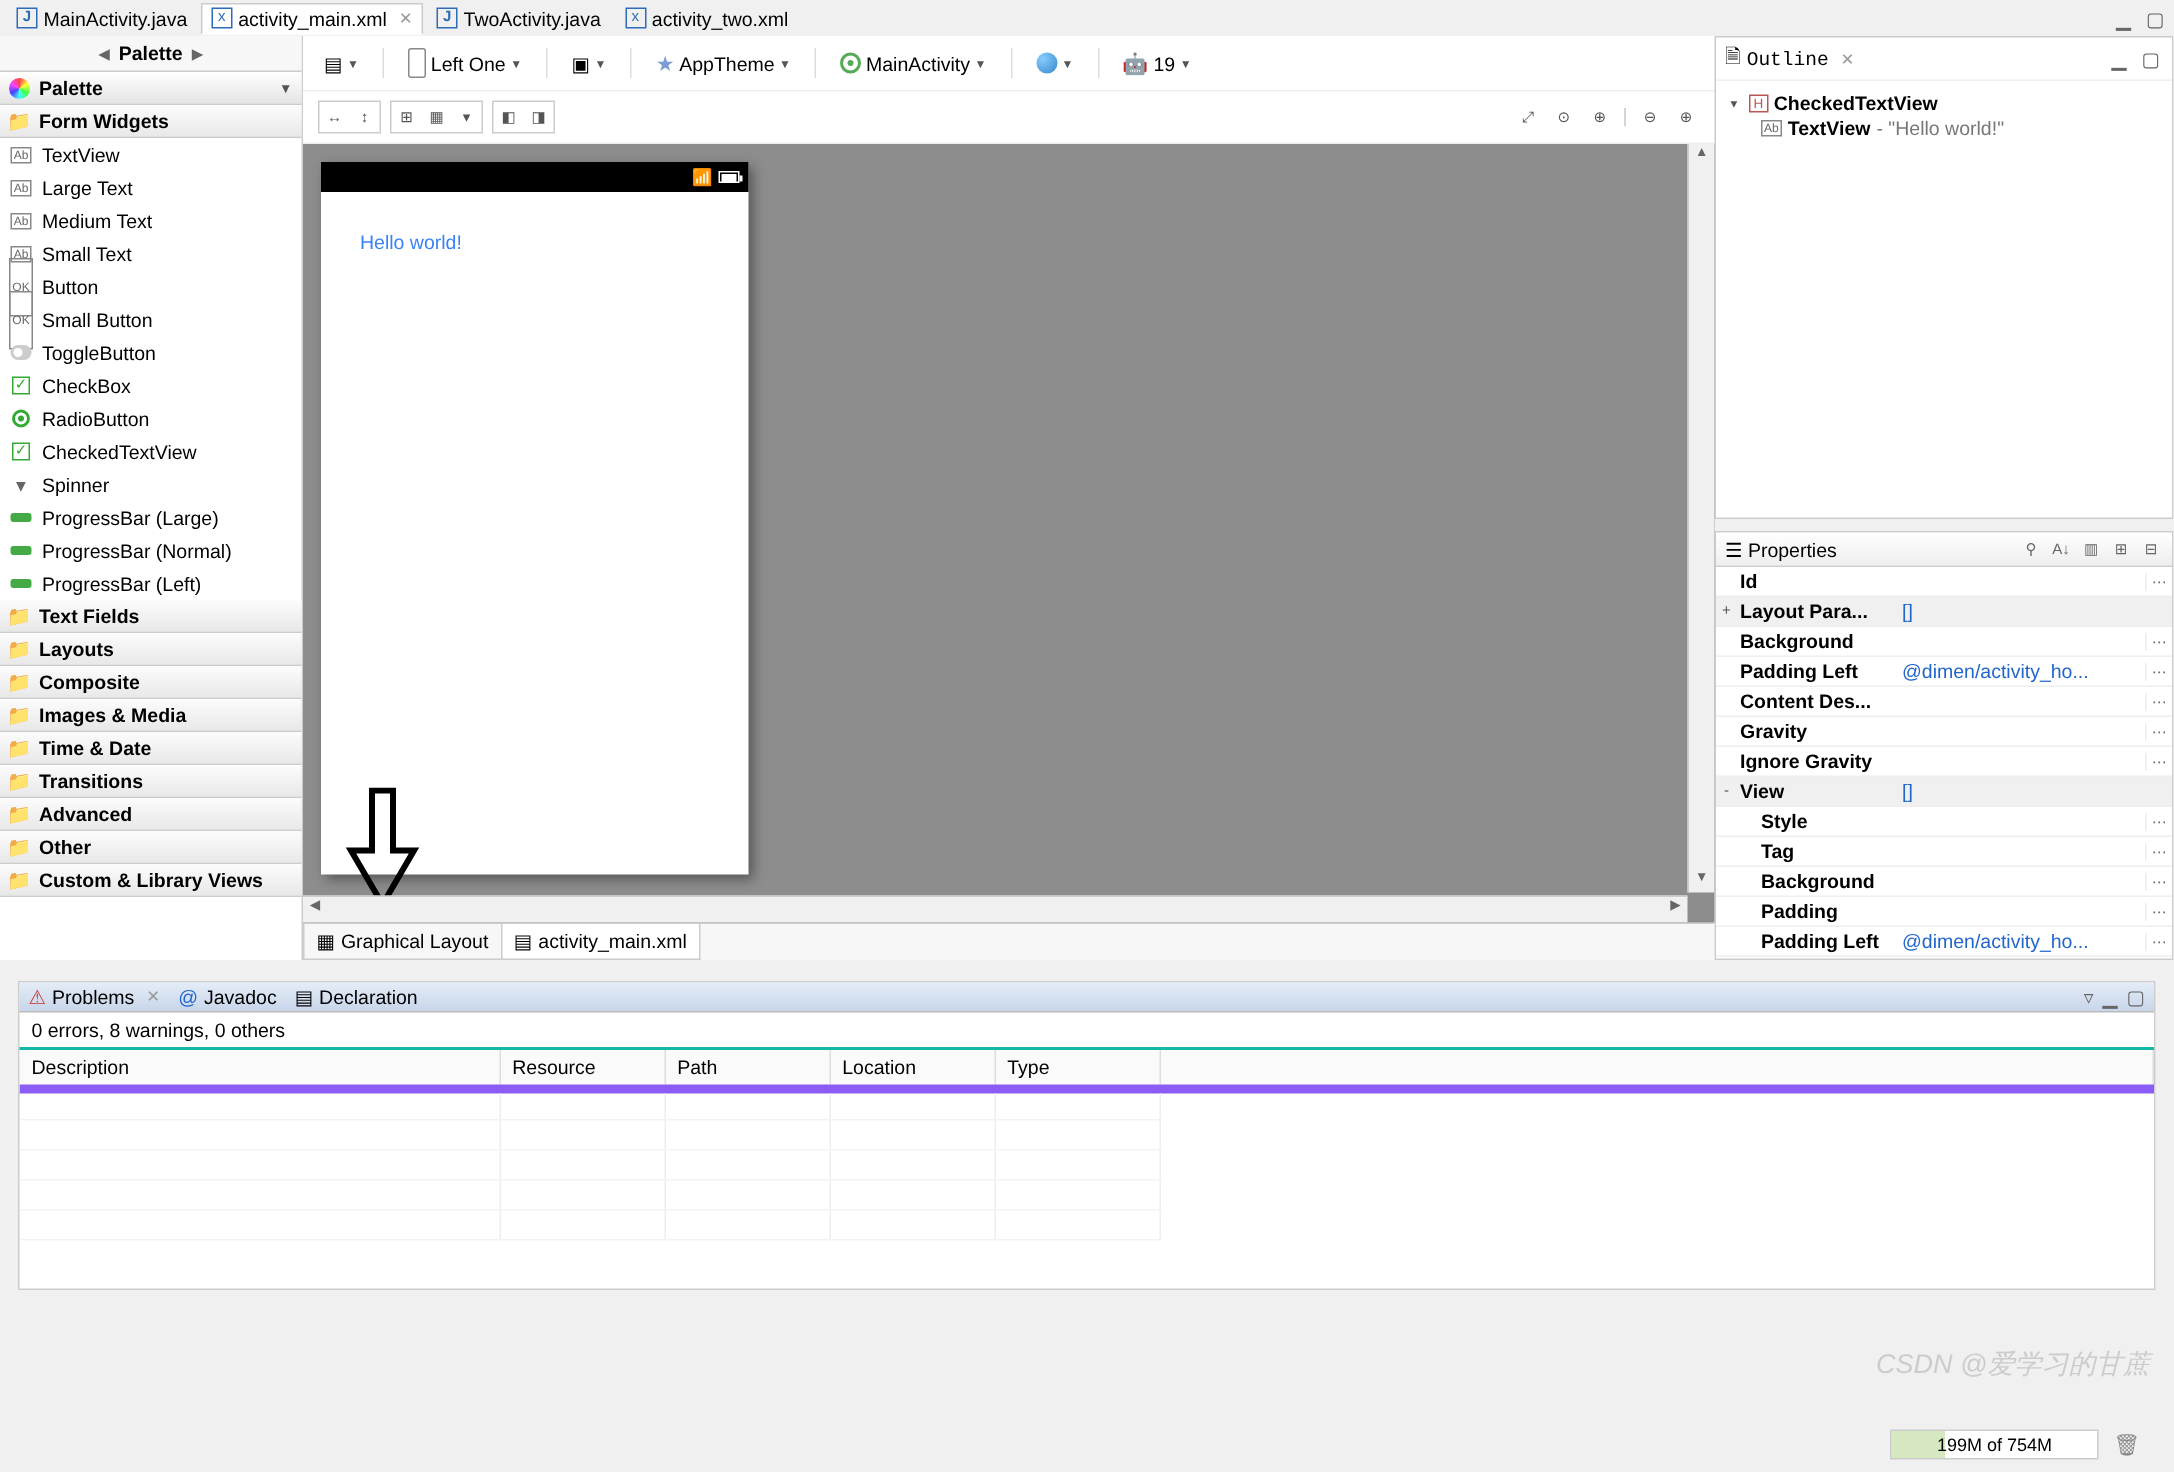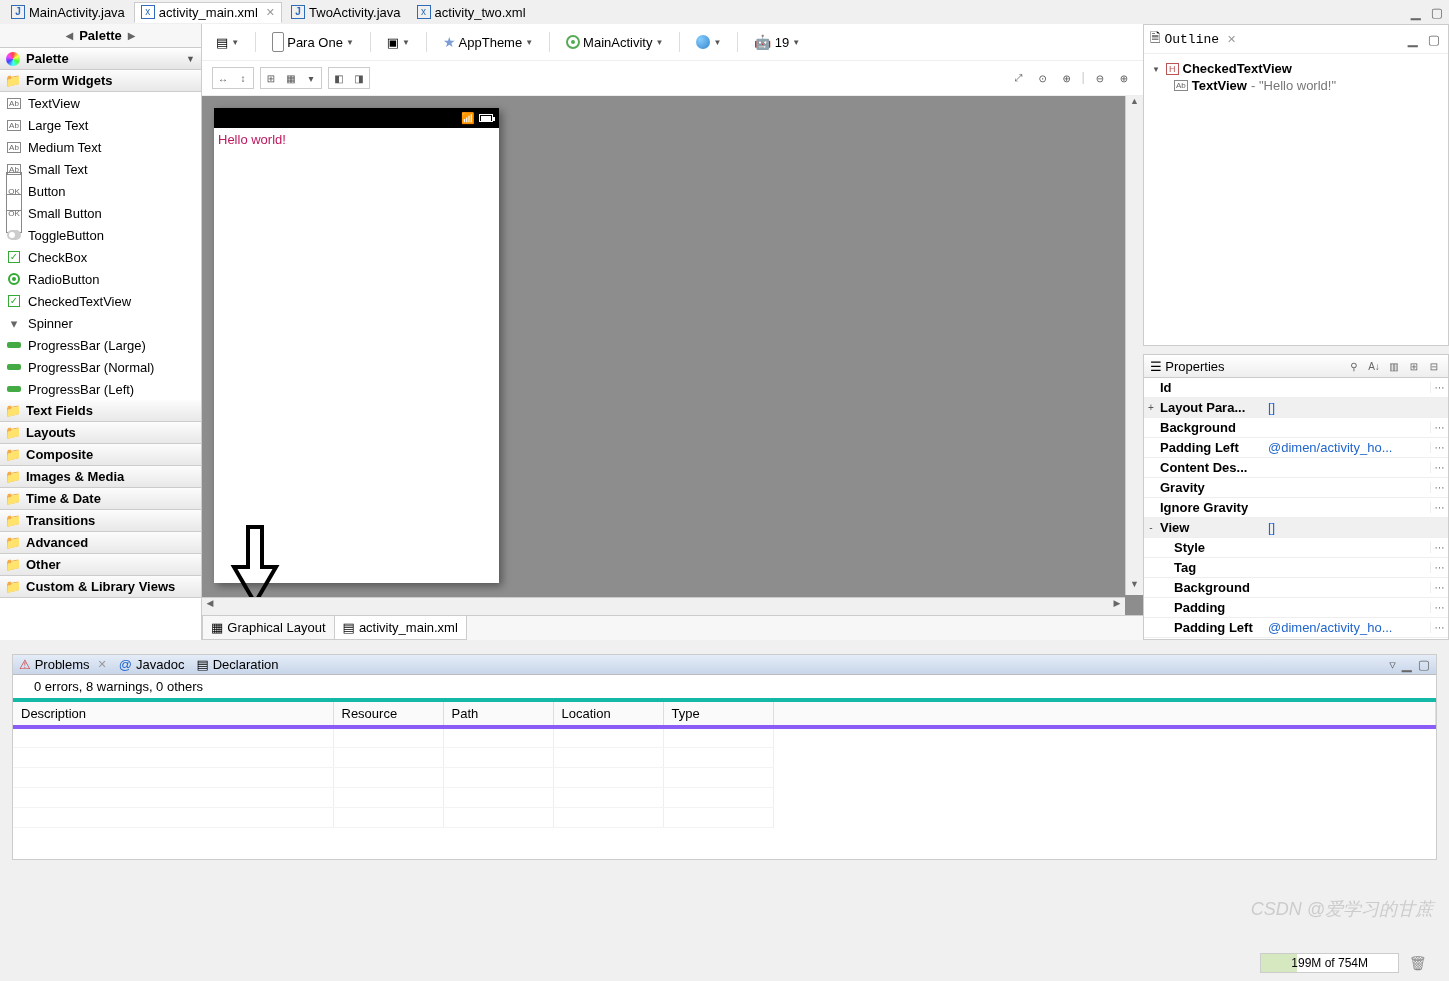--- a/index.html
+++ b/index.html
@@ -50,21 +50,21 @@
 .tb2 .grp{display:flex;gap:2px;border:1px solid #ccc;padding:1px}
 .tb2 .btn{width:18px;height:18px;display:flex;align-items:center;justify-content:center;cursor:pointer;font-size:10px;color:#555}
 .tb2 .right{margin-left:auto;display:flex;gap:6px}
 .canvas-wrap{flex:1;background:#8d8d8d;position:relative;padding:12px;overflow:hidden}
 .phone{width:285px;height:475px;background:#fff;box-shadow:3px 3px 8px rgba(0,0,0,.4);position:relative}
 .statusbar{height:20px;background:#000;display:flex;justify-content:flex-end;align-items:center;padding:0 6px;color:#fff;gap:4px}
 .statusbar .wifi{font-size:11px}
 .statusbar .batt{width:14px;height:8px;border:1px solid #fff;position:relative}
 .statusbar .batt::after{content:"";position:absolute;right:-3px;top:2px;width:2px;height:4px;background:#fff}
 .statusbar .batt::before{content:"";position:absolute;left:1px;top:1px;width:10px;height:6px;background:#fff}
-.screen{padding:4px;color:#be185d;font-size:13px}
+.screen{padding:26px;color:#3b82f6;font-size:13px}
 .scroll-v{position:absolute;right:0;top:0;bottom:20px;width:18px;background:#f0f0f0;border-left:1px solid #ccc}
 .scroll-v .arr{height:16px;text-align:center;font-size:9px;color:#666;cursor:pointer}
 .scroll-h{position:absolute;bottom:0;left:0;right:18px;height:18px;background:#f0f0f0;border-top:1px solid #ccc;display:flex}
 .scroll-h .arr{width:16px;text-align:center;font-size:9px;color:#666;cursor:pointer}
 .big-arrow{position:absolute;left:28px;bottom:10px;width:50px;height:80px;pointer-events:none}
 .ed-bottom-tabs{display:flex;background:#f7f7f7;border-top:1px solid #ccc}
 .ed-btab{padding:4px 8px;border:1px solid #ccc;border-top:none;margin-right:-1px;display:flex;align-items:center;gap:4px;cursor:pointer;background:#f7f7f7}
 .ed-btab.active{background:#fff}
 .right-col{width:306px;margin-left:auto;display:flex;flex-direction:column}
 .outline{height:322px;background:#fff;border:1px solid #ccc;margin-bottom:8px}
@@ -89,24 +89,24 @@
 .prop-row .key.sub{font-weight:bold;padding-left:16px}
 .prop-row .val{flex:1;padding-left:4px;color:#26c;overflow:hidden;text-overflow:ellipsis;white-space:nowrap}
 .prop-row .more{width:18px;text-align:center;color:#666;cursor:pointer;border-left:1px solid #eee;font-size:10px}
 .props-body::-webkit-scrollbar{width:14px}
 .props-body::-webkit-scrollbar-thumb{background:#c0c0c0}
 .bottom-panel{position:absolute;left:12px;right:12px;top:654px;height:206px;background:#fff;border:1px solid #ccc;display:flex;flex-direction:column}
 .bp-tabs{display:flex;align-items:center;background:linear-gradient(#e4ecf7,#c8d6ea);padding:2px 6px;gap:12px;border-bottom:1px solid #bbb}
 .bp-tab{display:flex;align-items:center;gap:4px;cursor:pointer;font-family:"Courier New",monospace}
 .bp-tab.active{font-weight:normal}
 .bp-tabs .tools{margin-left:auto;display:flex;gap:6px;color:#666;font-size:10px}
-.bp-summary{padding:4px 21px;border-bottom:4px solid #14b8a6}
+.bp-summary{padding:4px 8px;border-bottom:2px solid #14b8a6}
 .bp-table{flex:1;overflow:auto}
 .bp-table table{width:100%;border-collapse:collapse}
-.bp-table th{text-align:left;padding:4px 8px;border-right:1px solid #ddd;border-bottom:4px solid #8b5cf6;background:#fafafa;font-weight:normal}
+.bp-table th{text-align:left;padding:4px 8px;border-right:1px solid #ddd;border-bottom:6px solid #8b5cf6;background:#fafafa;font-weight:normal}
 .bp-table td{padding:3px 8px;border-right:1px solid #eee;border-bottom:1px solid #f3f3f3;height:20px}
 .statusline{position:absolute;bottom:4px;right:20px;left:20px;display:flex;align-items:center;justify-content:flex-end;gap:10px;padding:4px;height:28px}
 .mem{border:1px solid #ccc;padding:2px 30px;background:linear-gradient(90deg,#d6e8bf 26%,#fff 26%);font-size:12px}
 .trash{width:16px;height:16px;color:#888;cursor:pointer;font-size:14px}
 .watermark{position:absolute;right:16px;bottom:60px;color:#ccc;font-size:18px;font-style:italic;pointer-events:none}
 </style>
 </head>
 <body>
 
 <div class="tab-strip">
@@ -280,21 +280,21 @@
 
   <div class="editor">
     <div class="tb1">
       <div class="tb-item">
           <span>▤</span>
           <span class="caret">▼</span>
         </div>
       <div class="sep"></div>
       <div class="tb-item">
           <span class="ico-nex"></span>
-          <span>Para One</span>
+          <span>Left One</span>
           <span class="caret">▼</span>
         </div>
       <div class="sep"></div>
       <div class="tb-item">
           <span>▣</span>
           <span class="caret">▼</span>
         </div>
       <div class="sep"></div>
       <div class="tb-item">
           <span class="ico-star">★</span>

